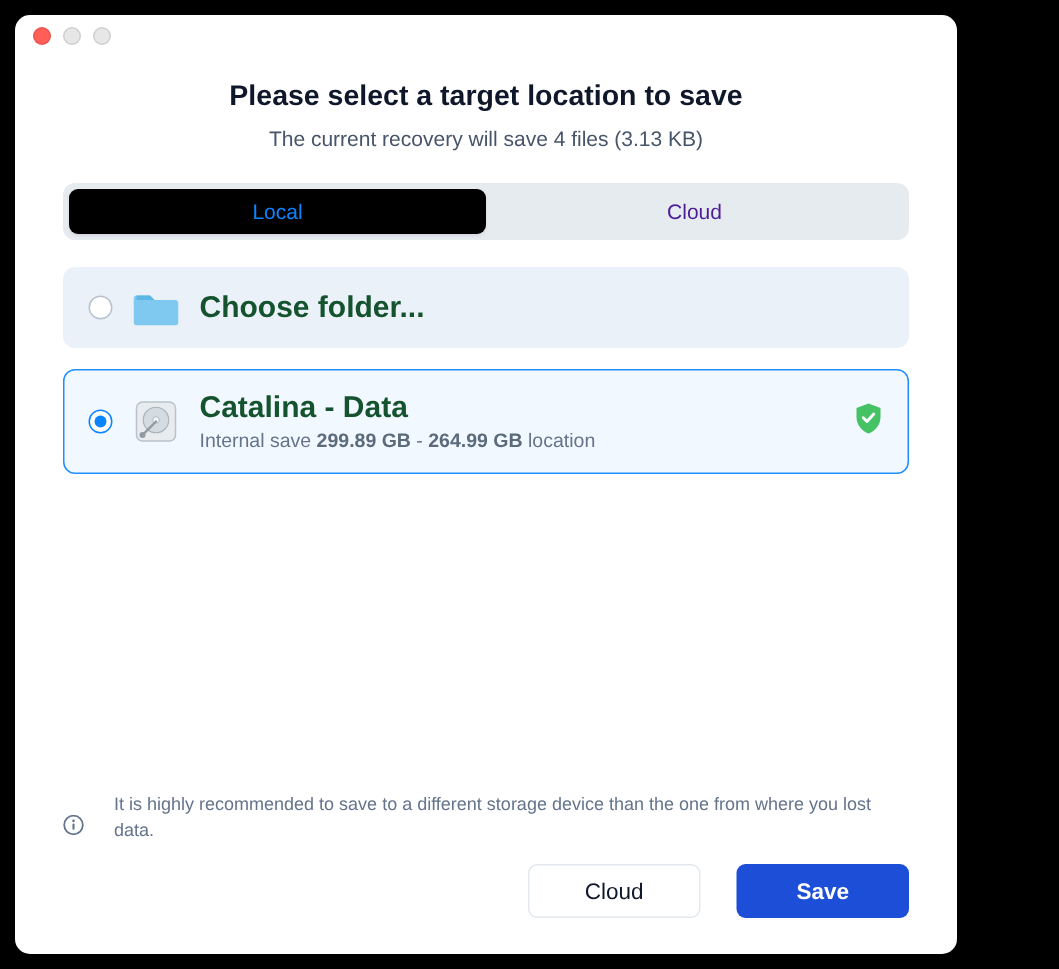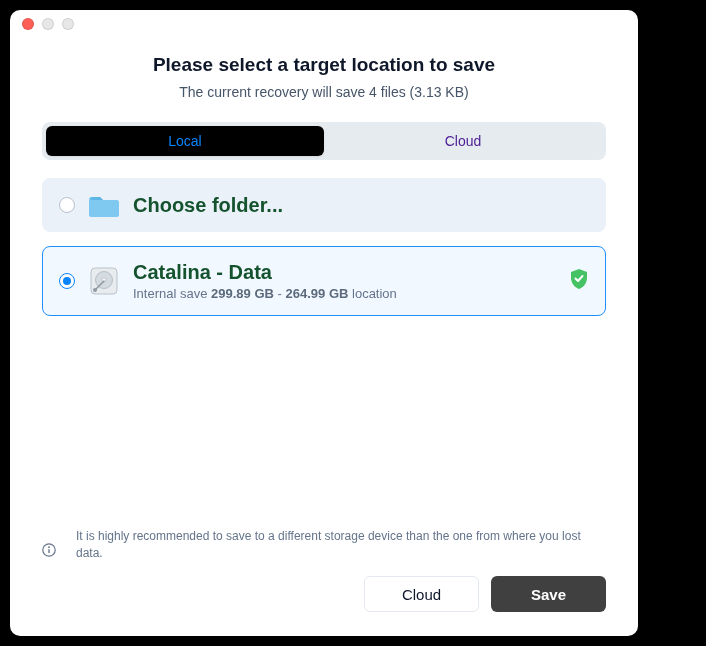--- a/index.html
+++ b/index.html
@@ -180,23 +180,24 @@
       align-items: center;
       justify-content: center;
       border: none;
     }
     .btn-cancel {
       background: #ffffff;
       color: #0f172a;
       border: 1px solid #e4e9ef;
     }
     .btn-save {
-      background: #404040;
+      background: #1d4ed8;
       color: #ffffff;
       font-weight: 600;
+      margin-left: 12px;
     }
   </style>
 </head>
 <body>
 
 <div class="window">
   <div class="titlebar">
     <div class="traffic-light tl-red"></div>
     <div class="traffic-light tl-yellow"></div>
     <div class="traffic-light tl-green"></div>

